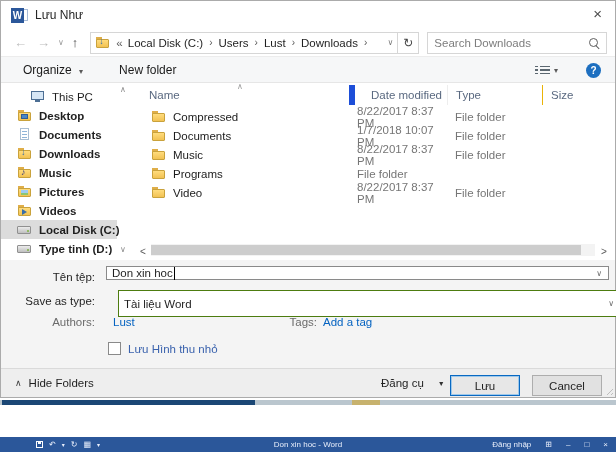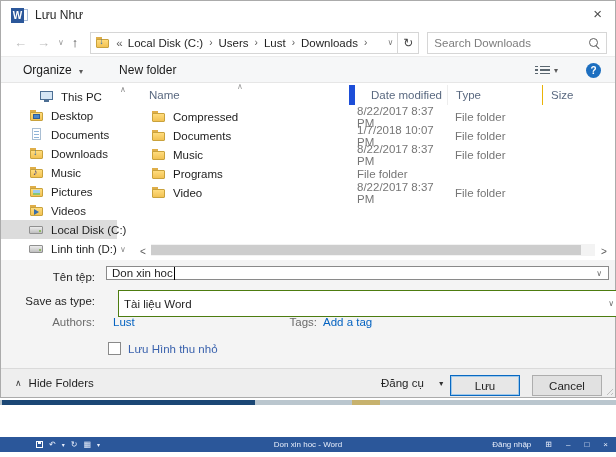--- a/index.html
+++ b/index.html
@@ -43,22 +43,22 @@
   .dd-arrow{font-size:8px;color:#5a5a5a;margin-left:4px;}
   #toolbar-right{position:absolute;right:14px;top:0;height:27px;display:flex;align-items:center;}
   .ic-viewlist{position:relative;width:15px;height:11px;display:inline-block;}
   .ic-viewlist::before{content:"";position:absolute;left:0;top:1px;width:3px;height:9px;background:repeating-linear-gradient(#5b6770 0 1.5px,transparent 1.5px 3.5px);}
   .ic-viewlist::after{content:"";position:absolute;left:5px;top:1px;width:10px;height:9px;background:repeating-linear-gradient(#5b6770 0 1.5px,transparent 1.5px 3.5px);}
   #help-circle{width:15px;height:15px;border-radius:50%;background:#1d6fc0;color:#fff;font-size:10px;font-weight:bold;display:flex;align-items:center;justify-content:center;margin-left:28px;}
   
   #browse{position:absolute;left:0;top:82px;right:0;height:177px;background:#fff;}
   
   #side-items{position:absolute;left:0;top:4px;width:116px;}
-  .side-item{height:19px;display:flex;align-items:center;padding-left:38px;color:#1f1f1f;white-space:nowrap;}
-  .side-item.indent{padding-left:28px;}
+  .side-item{height:19px;display:flex;align-items:center;padding-left:29px;color:#1f1f1f;white-space:nowrap;}
+  .side-item.indent{padding-left:16px;font-weight:bold;}
   .side-item.selected{background:#dcdcdc;}
   .side-item .lbl{margin-left:6px;}
   .side-scroll{position:absolute;left:119px;font-size:8px;color:#8a8a8a;}
   
   #list-header{position:absolute;left:136px;top:2px;display:flex;height:20px;}
   .hcell{display:flex;align-items:center;height:20px;box-sizing:border-box;color:#5a6980;font-size:11.5px;}
   #list-header .i0{width:212px;padding-left:12px;}
   #list-header .i1{width:98px;padding-left:16px;border-left:6px solid #1d4ed8;}
   #list-header .i2{width:95px;padding-left:8px;border-left:1px solid #ededed;}
   #list-header .i3{width:60px;padding-left:8px;border-left:1px solid #eab308;}
@@ -228,21 +228,21 @@
         <div class="side-item i6 indent">
     <span class="ic ic-videos"></span>
     <span class="lbl">Videos</span>
   </div>
         <div class="side-item i7 selected indent">
     <span class="ic ic-drive"></span>
     <span class="lbl">Local Disk (C:)</span>
   </div>
         <div class="side-item i8 indent">
     <span class="ic ic-drive"></span>
-    <span class="lbl">Linh tinh (D:)</span>
+    <span class="lbl">Type tinh (D:)</span>
   </div>
       </div>
     <span class="side-scroll" style="top:2px;">∧</span>
     <span class="side-scroll" style="top:162px;">∨</span>
 
     <div id="list-header">
         <div class="hcell i0">
     <span>Name</span>
   </div>
         <div class="hcell i1">

